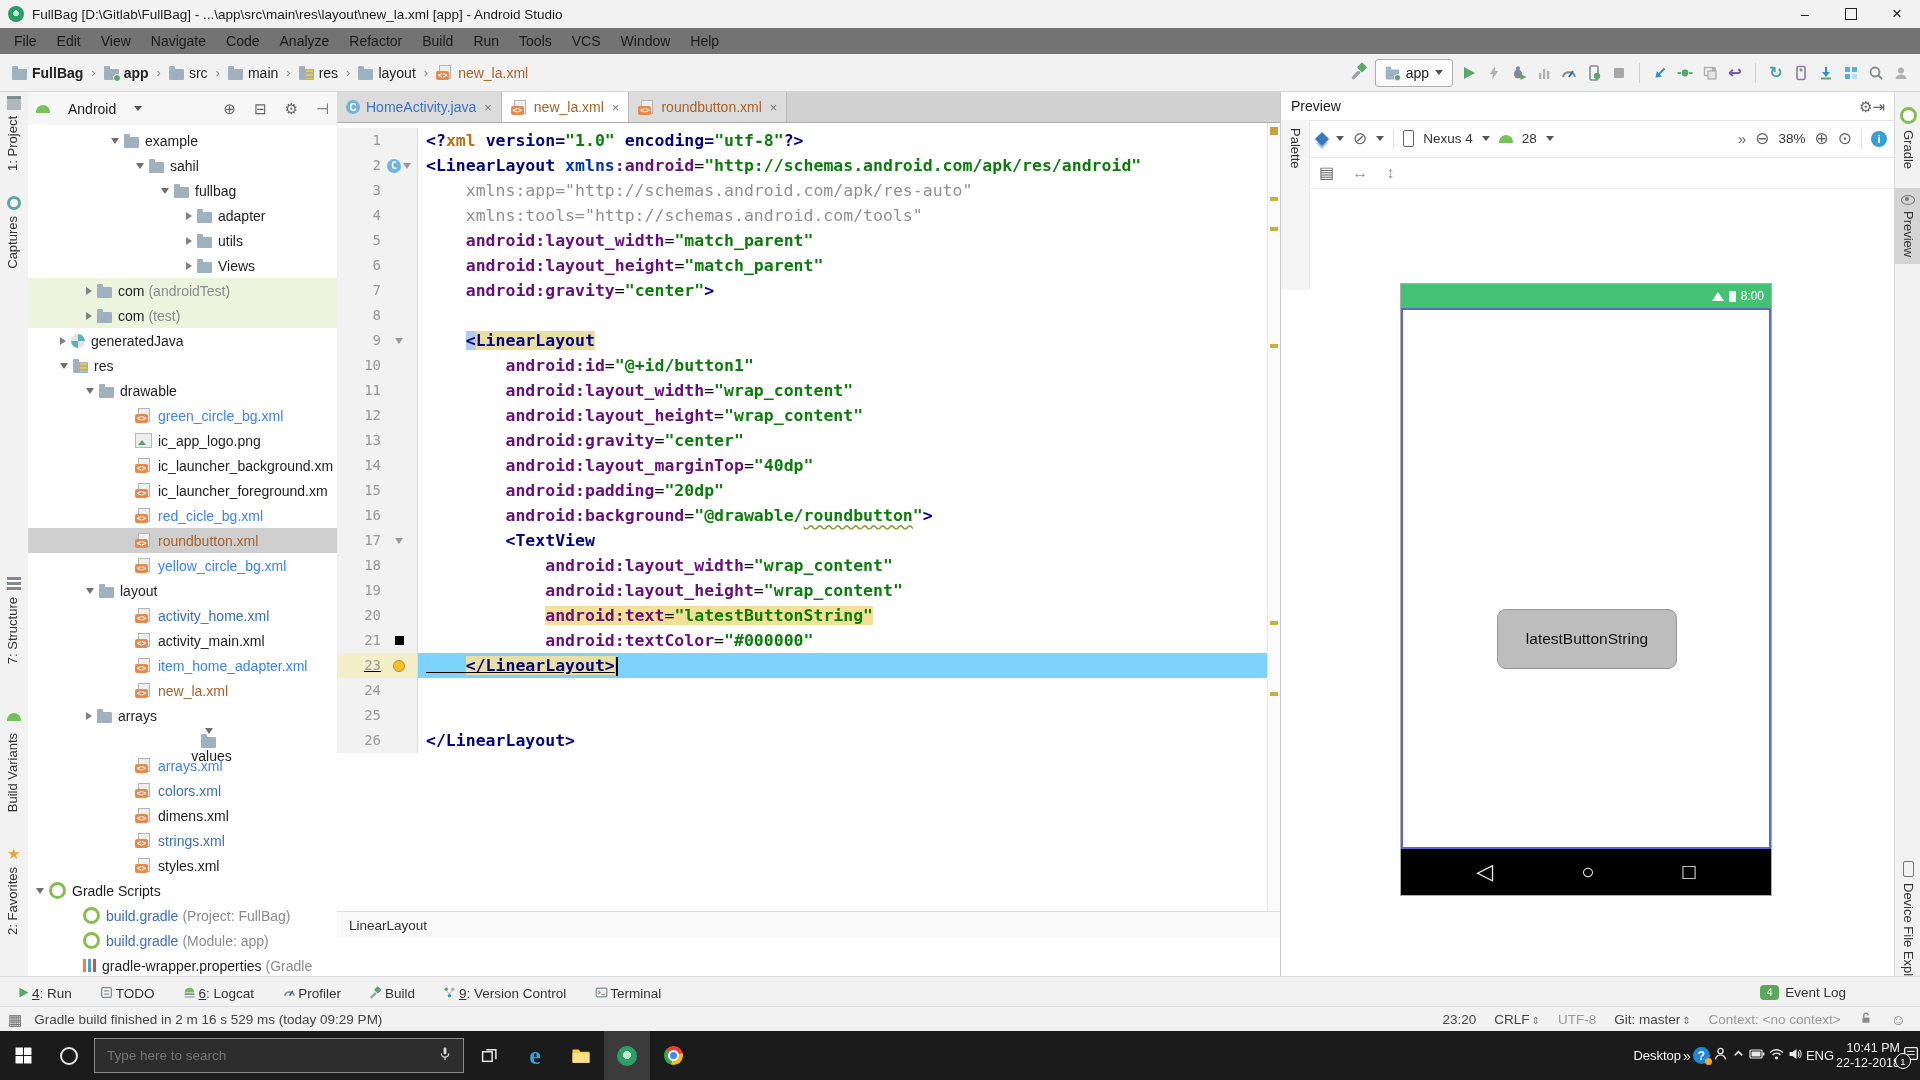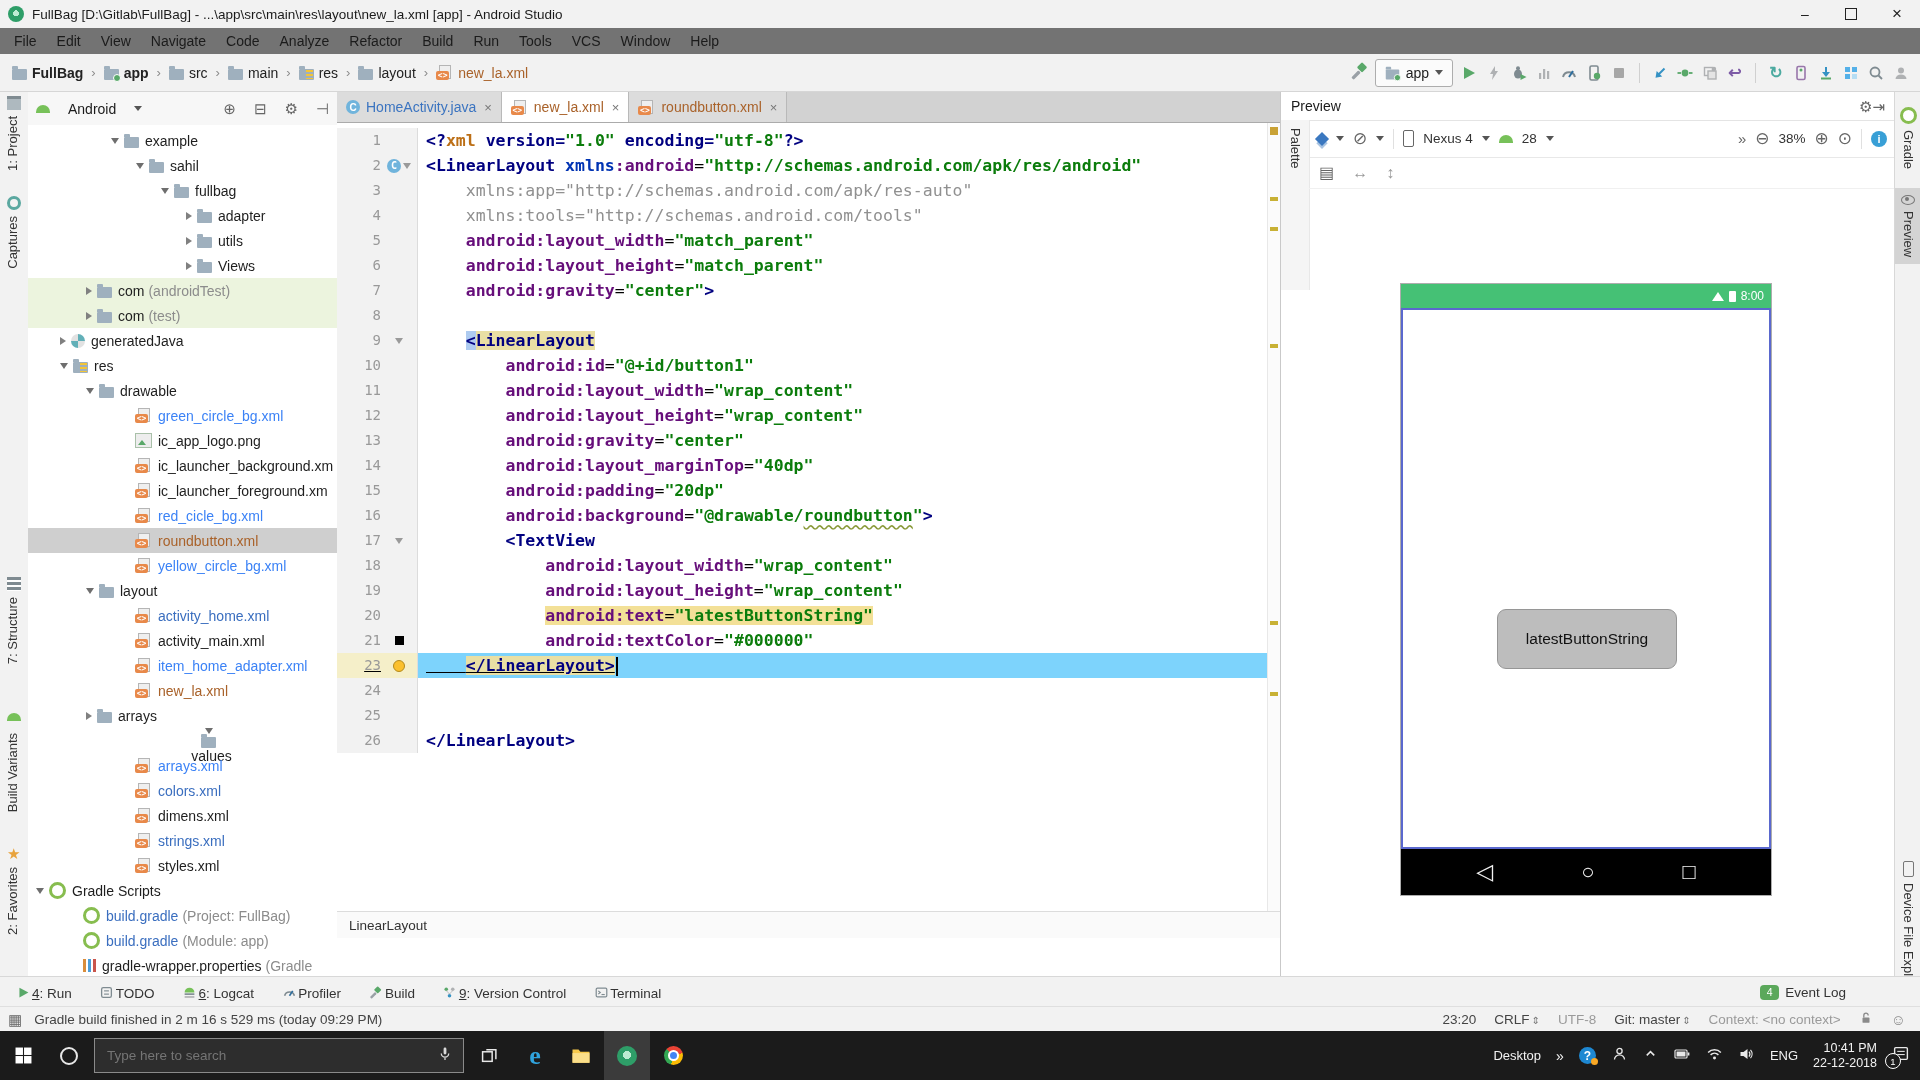--- a/index.html
+++ b/index.html
@@ -144,21 +144,21 @@
   #status-bar{position:absolute;left:0;right:0;top:1006px;height:25px;background:#F2F2F2;border-top:1px solid #DFDFDF;display:flex;align-items:center;font-size:13.5px;color:#444;}
   #sb-right{margin-left:auto;display:flex;align-items:center;gap:18px;margin-right:14px;}
   .sb-gray{color:#9a9a9a;}
   .sb-arr{font-size:10px;color:#777;margin-left:2px;}
   
   #taskbar{position:absolute;left:0;right:0;top:1031px;height:49px;background:#1B1B1B;display:flex;align-items:center;color:#eee;}
   .tb-btn{width:46px;height:49px;display:flex;align-items:center;justify-content:center;flex:0 0 auto;}
   .tb-btn.active{background:rgba(255,255,255,.14);}
   #tb-search{width:368px;height:33px;background:#2D2D2D;border:1px solid #8A8A8A;display:flex;align-items:center;margin:0 2px;}
   #tb-search input{flex:1;background:transparent;border:none;outline:none;color:#C2C2C2;font-size:13.5px;padding-left:12px;font-family:"Liberation Sans",sans-serif;}
-  #tb-right{margin-left:auto;display:flex;align-items:center;gap:15px;padding-right:10px;}
+  #tb-right{margin-left:auto;display:flex;align-items:center;gap:2px;}
   #tb-right .txt{font-size:13px;color:#F2F2F2;}
   .ico-cortana{width:14px;height:14px;border:2px solid #E8E8E8;border-radius:50%;}
   .ico-edge{color:#30A3DC;font-size:26px;font-weight:bold;line-height:1;font-family:"Liberation Serif",serif;}
   .ico-chrome{width:19px;height:19px;border-radius:50%;background:conic-gradient(from -45deg,#EA4335 0 120deg,#FBBC05 0 240deg,#34A853 0 360deg);position:relative;}
   .ico-chrome::after{content:'';position:absolute;inset:4px;border-radius:50%;background:#4285F4;border:2px solid #fff;}
   .ico-as-task{width:20px;height:20px;border-radius:50%;background:radial-gradient(circle at 50% 45%,#BDEBD2 0 4px,#2E9E68 4px 10px);}
   .ico-help{width:17px;height:17px;border-radius:50%;background:#1E88D2;color:#fff;font-size:12px;font-weight:bold;display:flex;align-items:center;justify-content:center;position:relative;}
   .ico-help::after{content:'';position:absolute;right:-2px;bottom:-1px;width:7px;height:7px;border-radius:50%;background:#F9A825;}
   #tb-clock{text-align:right;font-size:12.5px;line-height:15px;color:#F2F2F2;}
   .notif-wrap{position:relative;}

